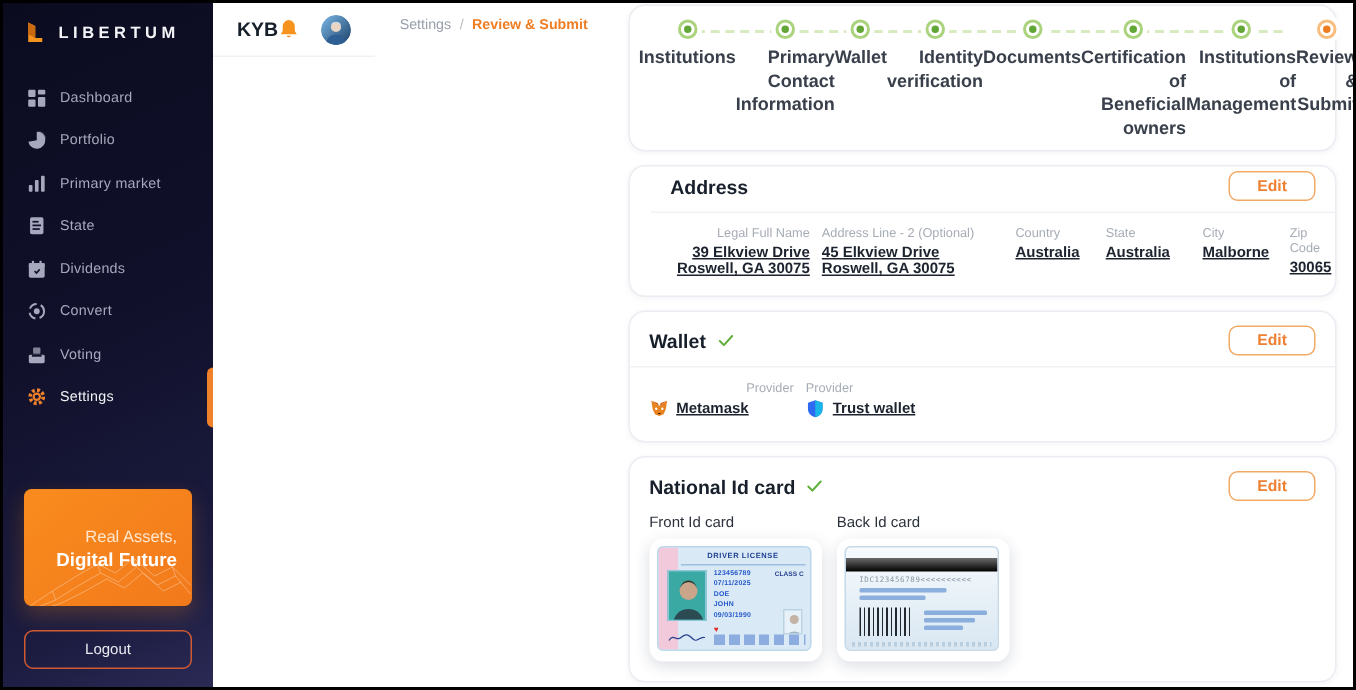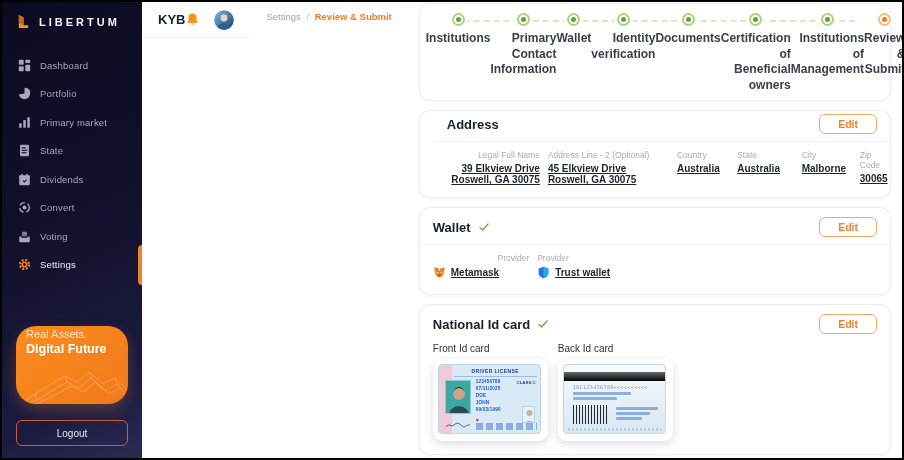--- a/index.html
+++ b/index.html
@@ -17,23 +17,23 @@
   .brand-name { color:#f4f4f8; font-size:11px; font-weight:700; letter-spacing:3px; }
   .nav { margin-top:12px; }
   .nav-item { position:relative; display:flex; align-items:center; gap:9px; height:28.5px;
               padding-left:16px; cursor:pointer; color:#a6a8bd; }
   .nav-item .nav-label { font-size:9.5px; letter-spacing:.2px; }
   .nav-item .nav-ico { width:13px; height:13px; flex:0 0 13px; display:flex; align-items:center; justify-content:center; }
   .nav-item.active { color:#f0f0f5; }
   .nav-item.active .nav-ico { color:#f0812a; }
   .nav-item.active::after { content:""; position:absolute; right:0; top:-6px; bottom:-6px; width:4px;
               background:#f0812a; border-radius:4px 0 0 4px; }
-  .promo { margin:auto 14px 12px; padding:2px 10px 12px; height:78px; border-radius:20px;
+  .promo { margin:auto 14px 12px; padding:26px 10px 12px; height:78px; border-radius:5px;
            background:linear-gradient(140deg,#f98c1e,#f2791b); position:relative; overflow:hidden;
-           text-align:left; box-shadow:0 6px 14px rgba(249,140,30,.25); }
+           text-align:right; box-shadow:0 6px 14px rgba(249,140,30,.25); }
   .promo-line1 { color:#ffe7cf; font-size:11px; position:relative; z-index:1; }
   .promo-line2 { color:#fff; font-size:12.5px; font-weight:700; margin-top:2px; position:relative; z-index:1; }
   .promo svg { position:absolute; left:0; right:0; bottom:-4px; width:100%; opacity:.55; }
   .logout-btn { margin:4px 14px 12px; height:26px; background:transparent; border:1px solid #cf5a33;
                 border-radius:6px; color:#e9e9f0; font-size:10px; cursor:pointer;
                 font-family:inherit; }
 
   
   .main { flex:1; height:100%; background:#fff; display:flex; flex-direction:row; overflow:hidden; }
   .topbar { height:36px; flex:0 0 36px; display:flex; align-items:center; justify-content:space-between;

